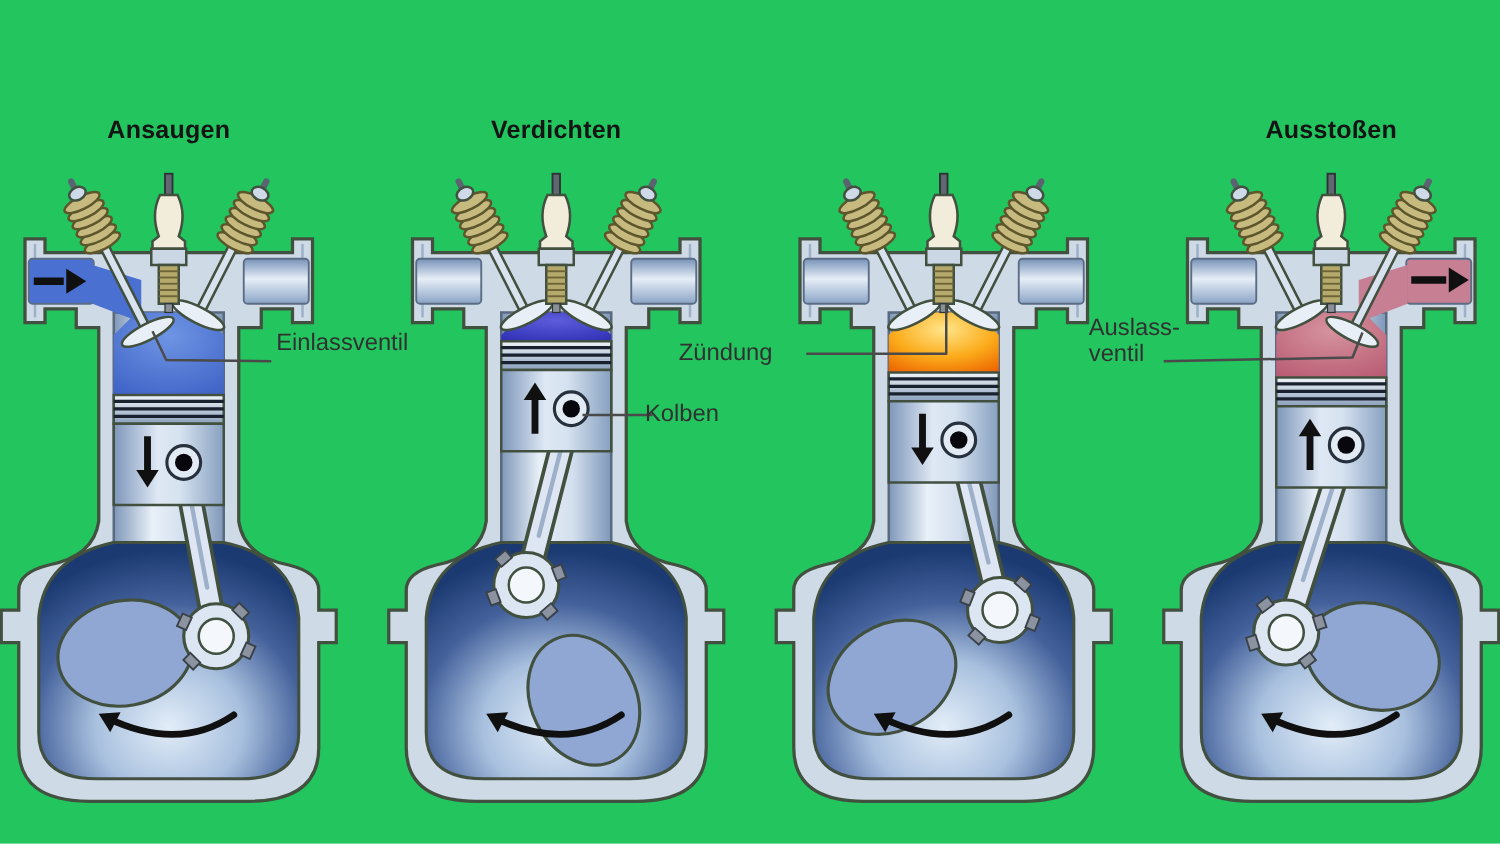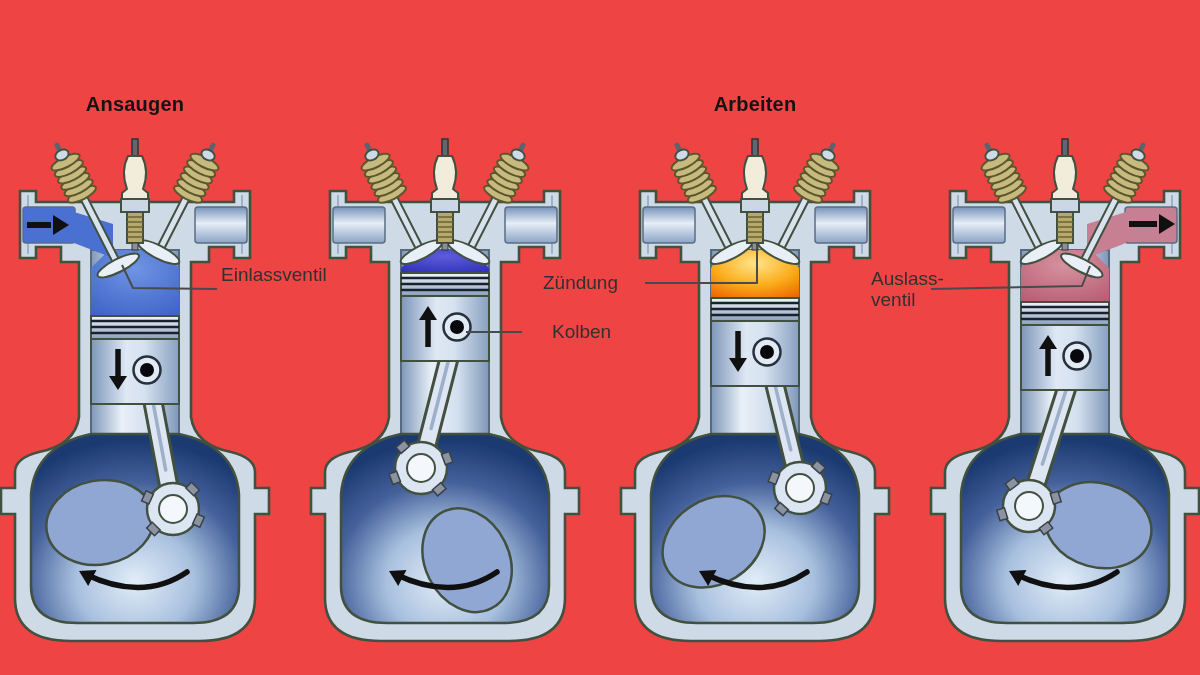--- a/index.html
+++ b/index.html
@@ -1,16 +1,16 @@
 <!DOCTYPE html>
 <html style="--title-color: #141414; --label-color: #313131;"><head>
 <meta charset="utf-8">
 <style>
   html,body{margin:0;padding:0;background:#fff;}
-  .stage{position:relative;width:1200px;height:675px;background:#ef4444;overflow:hidden;
+  .stage{position:relative;width:1200px;height:675px;background:#22c55e;overflow:hidden;
          font-family:"Liberation Sans","DejaVu Sans",sans-serif;}
   .stage svg{position:absolute;left:0;top:0;}
   .ptitle{position:absolute;top:93px;width:220px;text-align:center;
           font-size:20px;font-weight:bold;color:var(--title-color,#141414);letter-spacing:.2px;}
   .lbl{position:absolute;font-size:19px;color:var(--label-color,#313131);line-height:21px;white-space:nowrap;}
 </style>
 </head>
 <body>
 
 <div class="stage">
@@ -406,23 +406,24 @@
       </g>
       <g fill="none" stroke="#4a4a4a" stroke-width="2" stroke-linejoin="round">
     <path d="M 122,265 L 133,288 L 217,289"></path>
     <path d="M 466,332 L 522,332"></path>
     <path d="M 645,283 L 757,283 L 757,243"></path>
     <path d="M 931,289 L 1082,286 L 1090,266"></path>
   </g>
     </svg>
 
   <div class="ptitle" style="left:25px">Ansaugen</div>
-  <div class="ptitle" style="left:645px">Arbeiten</div>
+  <div class="ptitle" style="left:335px">Verdichten</div>
+  <div class="ptitle" style="left:955px">Ausstoßen</div>
 
   <div class="lbl" style="left:221px;top:264px">Einlassventil</div>
-  <div class="lbl" style="left:552px;top:321px">Kolben</div>
+  <div class="lbl" style="left:516px;top:321px">Kolben</div>
   <div class="lbl" style="left:543px;top:272px">Zündung</div>
-  <div class="lbl" style="left:871px;top:268px">
+  <div class="lbl" style="left:871px;top:252px">
     <span>Auslass-</span><br>
     <span>ventil</span>
   </div>
 
 </div>
 
 </body></html>

